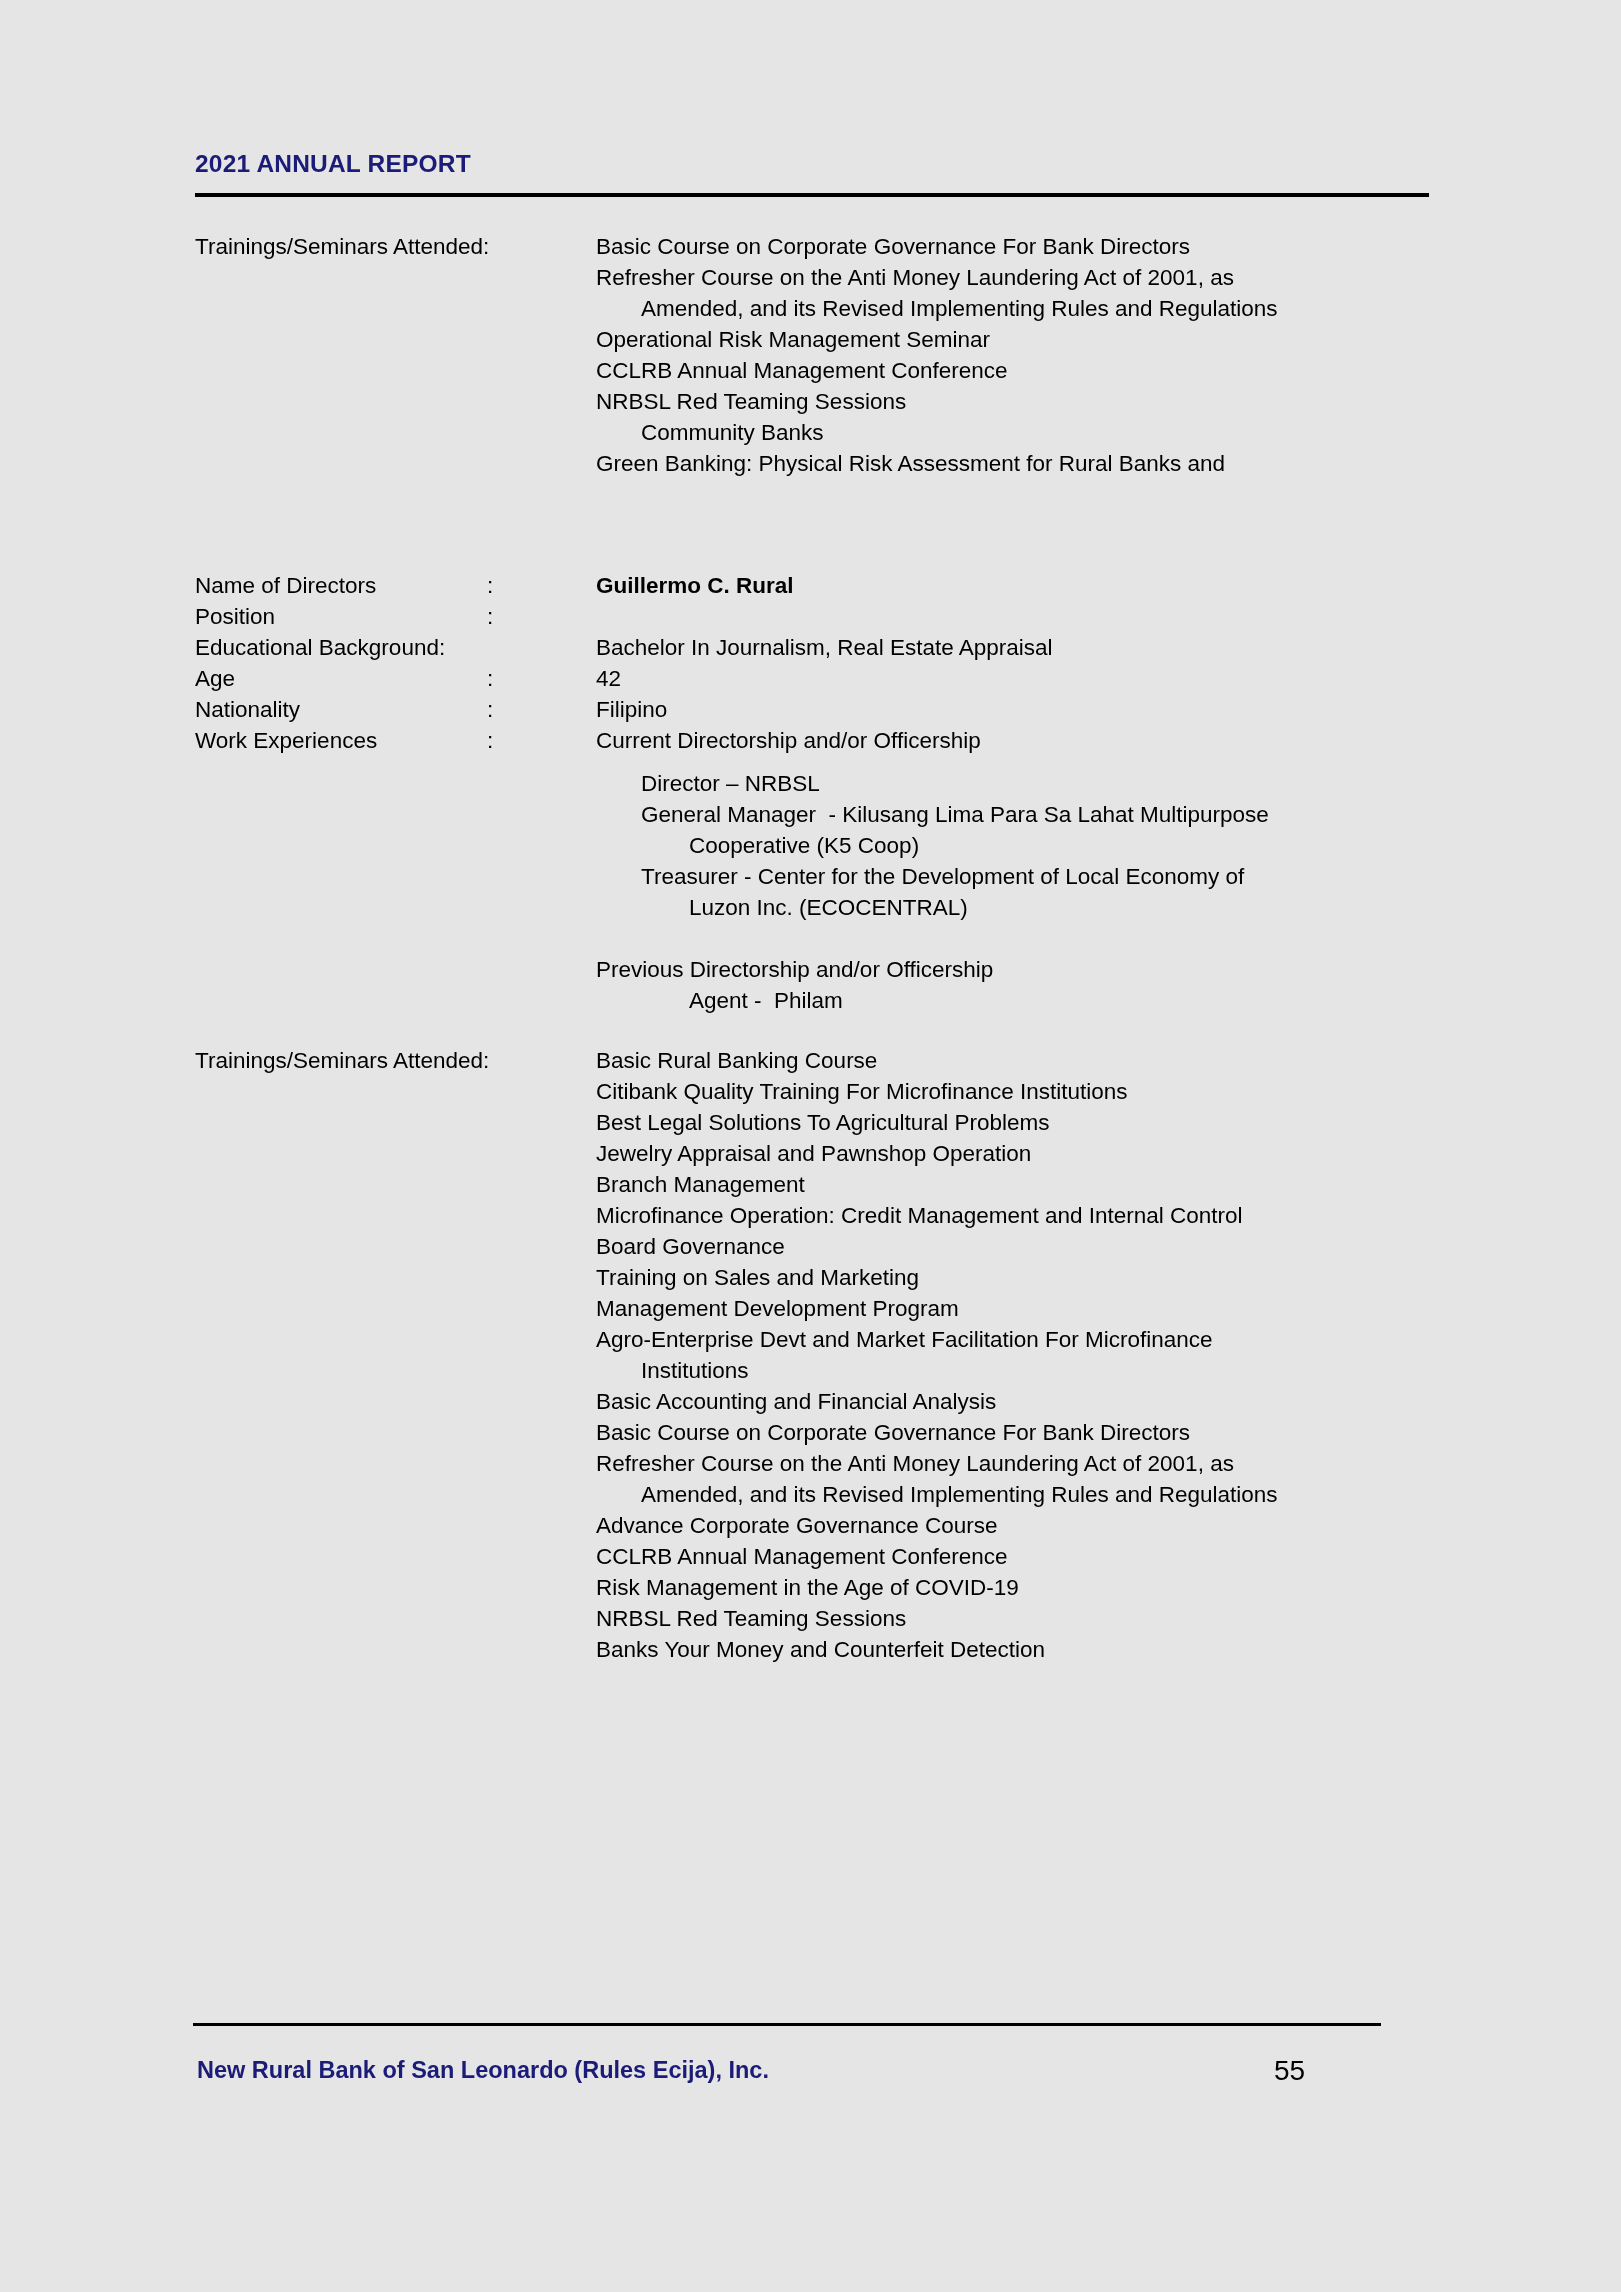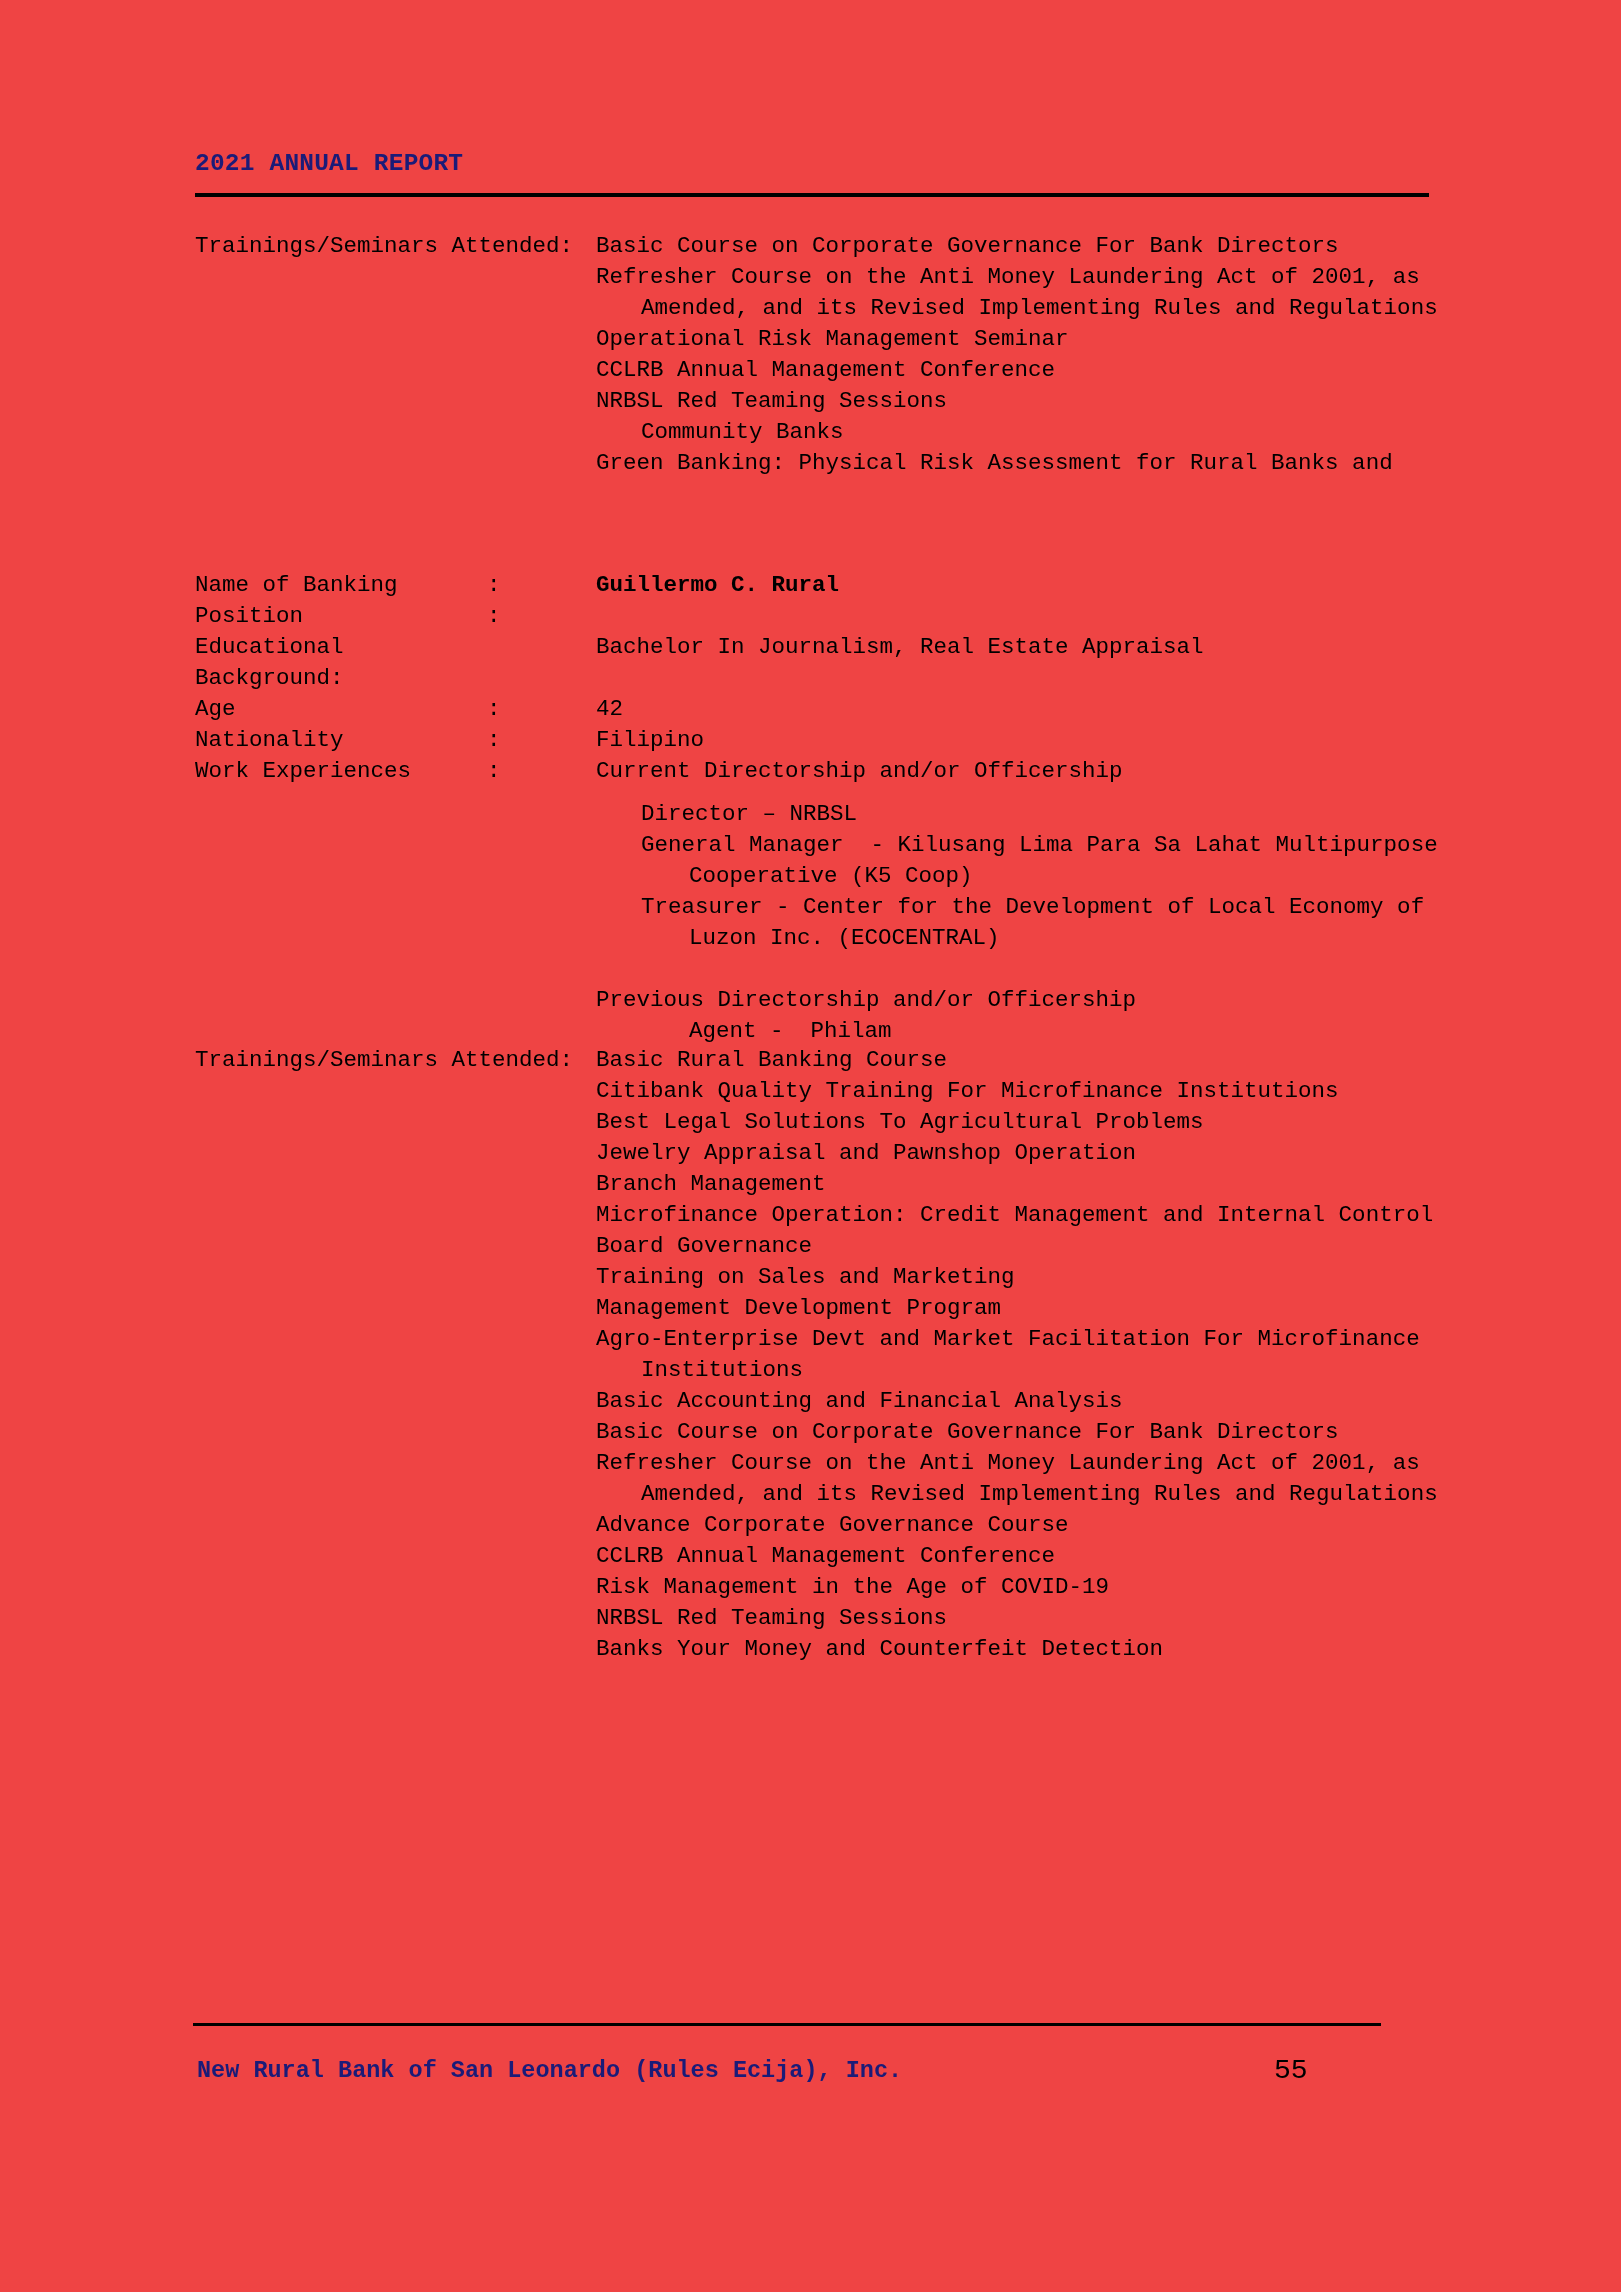--- a/index.html
+++ b/index.html
@@ -1,21 +1,21 @@
 <!DOCTYPE html>
 <html><head>
 <meta charset="utf-8">
 <style>
   html, body { margin: 0; padding: 0; background: #ffffff; }
   .page {
     position: relative;
     width: 1621px;
     height: 2293px;
-    background: #ef4444;
-    font-family: Liberation Mono, monospace;
+    background: #e5e5e5;
+    font-family: Liberation Sans, sans-serif;
     font-size: 22.5px;
     line-height: 31px;
     color: #000000;
     overflow: hidden;
   }
   .line { white-space: pre-wrap; }
   .ind0 { padding-left: 0; }
   .ind1 { padding-left: 45px; }
   .ind2 { padding-left: 93px; }
 
@@ -108,21 +108,21 @@
       <div class="line ind0">Operational Risk Management Seminar</div>
       <div class="line ind0">CCLRB Annual Management Conference</div>
       <div class="line ind0">NRBSL Red Teaming Sessions</div>
       <div class="line ind1">Community Banks</div>
       <div class="line ind0">Green Banking: Physical Risk Assessment for Rural Banks and</div>
     </div>
   </div>
 
   <div class="sec-director">
     <div class="drow">
-      <div class="dlabel">Name of Banking</div>
+      <div class="dlabel">Name of Directors</div>
       <div class="dcolon">:</div>
       <div class="dvalue bold">Guillermo C. Rural</div>
     </div>
     <div class="drow">
       <div class="dlabel">Position</div>
       <div class="dcolon">:</div>
     </div>
     <div class="drow">
       <div class="dlabel">Educational Background:</div>
       <div class="dcolon"></div>

